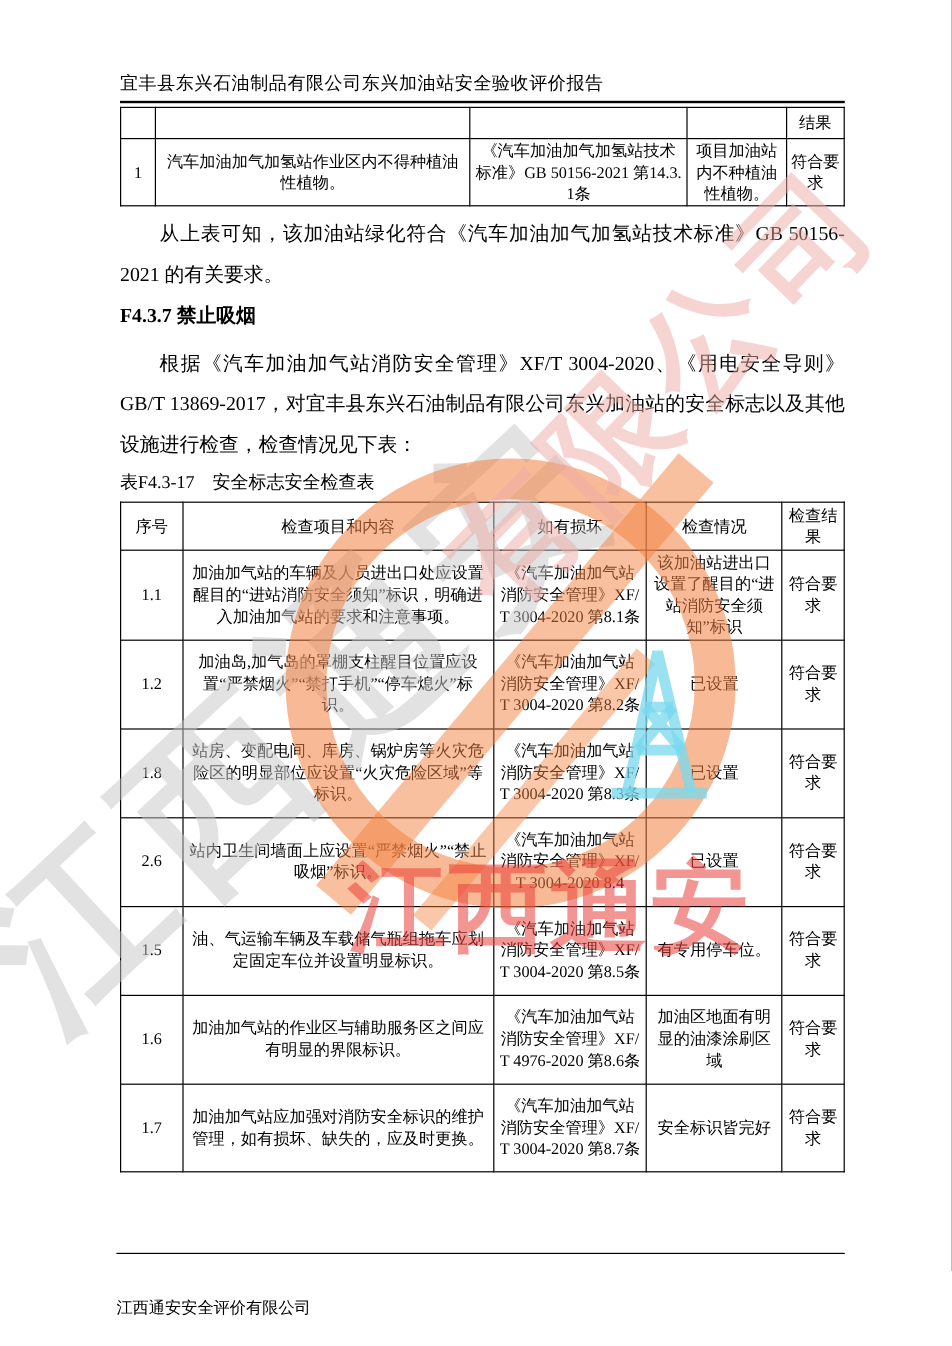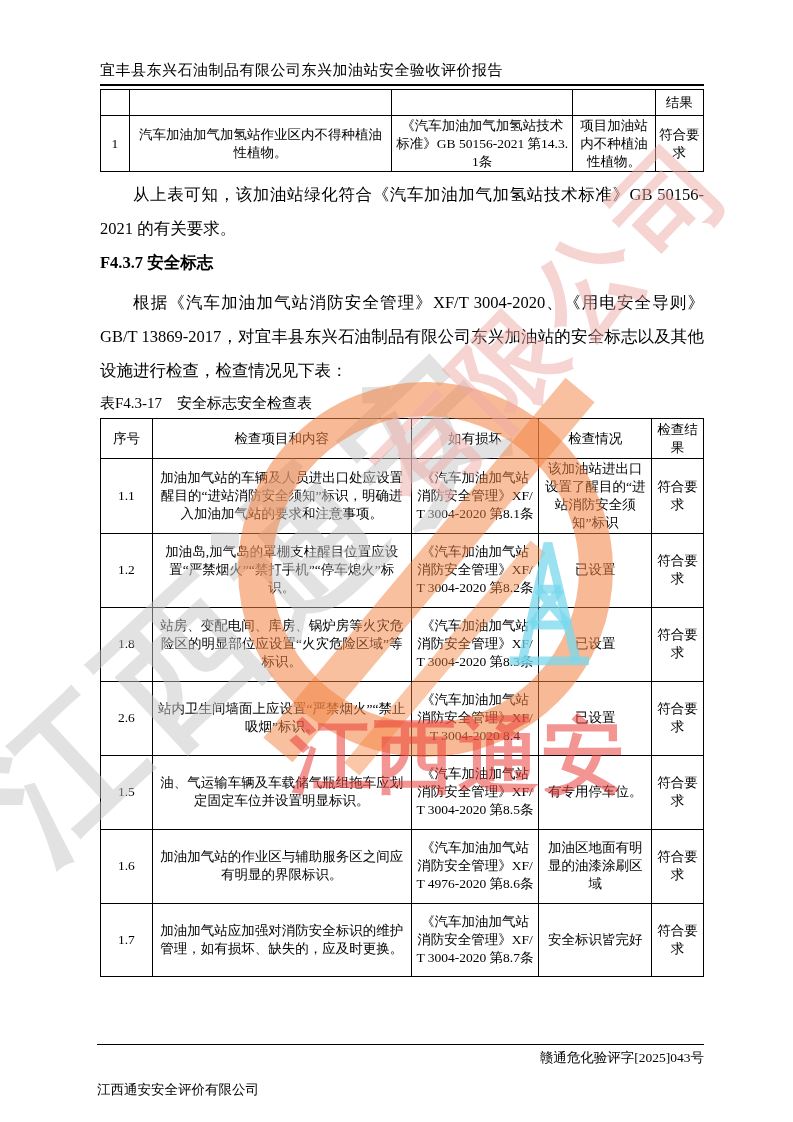--- a/index.html
+++ b/index.html
@@ -103,21 +103,21 @@
         <td>汽车加油加气加氢站作业区内不得种植油性植物。</td>
         <td>《汽车加油加气加氢站技术标准》GB 50156-2021 第14.3.1条</td>
         <td>项目加油站内不种植油性植物。</td>
         <td>符合要求</td>
       </tr>
     </tbody>
       </table>
 
     <p class="para">从上表可知，该加油站绿化符合《汽车加油加气加氢站技术标准》GB 50156-2021 的有关要求。</p>
 
-    <h3 class="sec-heading">F4.3.7 安全标志</h3>
+    <h3 class="sec-heading">F4.3.7 禁止吸烟</h3>
 
     <p class="para">根据《汽车加油加气站消防安全管理》XF/T 3004-2020、《用电安全导则》GB/T 13869-2017，对宜丰县东兴石油制品有限公司东兴加油站的安全标志以及其他设施进行检查，检查情况见下表：</p>
 
     <div class="tbl-caption">表F4.3-17　安全标志安全检查表</div>
 
     <table class="main-table">
       <colgroup>
           <col class="c1">
           <col class="c2">
           <col class="c3">
@@ -183,17 +183,16 @@
       </tr>
     </tbody>
       </table>
 
   </div>
 
   <div class="footer">
     <div class="footer-rule"></div>
     <div class="footer-row">
       <span class="fl">江西通安安全评价有限公司</span>
-      <span class="fr">赣通危化验评字[2025]043号</span>
     </div>
   </div>
 
 </div>
 
 </body></html>

